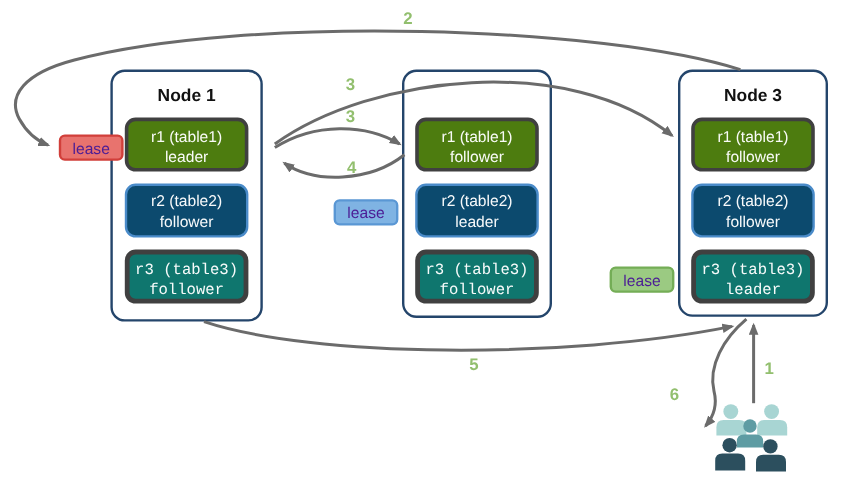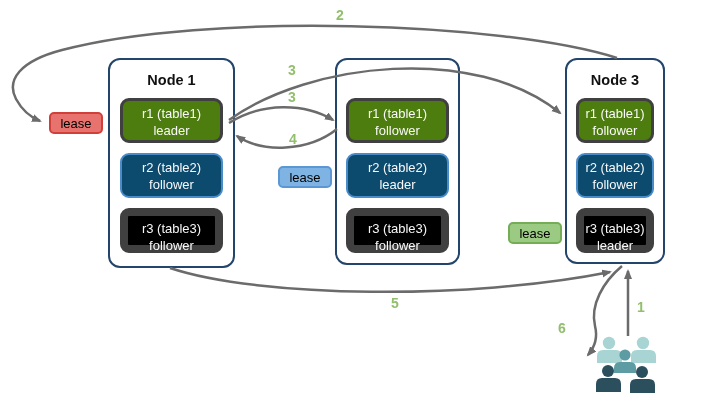--- a/index.html
+++ b/index.html
@@ -4,37 +4,37 @@
 <style>
   html,body{margin:0;padding:0;background:#fff;}
   #canvas{position:relative;width:704px;height:405px;background:#ffffff;overflow:hidden;
           font-family:"Liberation Sans", sans-serif;}
   .node{position:absolute;background:#fff;border:2px solid #24456b;border-radius:12px;box-sizing:border-box;}
   .node-title{text-align:center;font-weight:700;font-size:14.5px;color:#111;padding-top:12px;}
   .replica{position:absolute;border-radius:9px;box-sizing:border-box;text-align:center;
            color:rgba(255,255,255,.97);font-size:13px;line-height:17px;padding-top:4px;height:45px;}
   .replica.red{background:#4d7c0f;border:3px solid #404040;}
   .replica.blue{background:#0c4a6e;border:2px solid #4a8bc9;}
-  .replica.green{background:#000000;border:8px solid #404040;}
+  .replica.green{background:#0f766e;border:4px solid #404040;font-family:Liberation Mono, monospace;}
   .replica span{display:block;}
   .lease{position:absolute;width:54px;height:22px;border-radius:5px;box-sizing:border-box;
-         color:#000000;font-size:13px;text-align:center;line-height:19px;}
+         color:#4c1d95;font-size:13px;text-align:center;line-height:19px;}
   .lease.red{background:#e8736e;border:2px solid #d13f3a;}
   .lease.blue{background:#7fb3e3;border:2px solid #5a97d4;}
   .lease.green{background:#9bca82;border:2px solid #74ad56;}
   .step{position:absolute;width:16px;text-align:center;font-weight:700;font-size:14px;color:#92bf6e;}
   #arrows{position:absolute;left:0;top:0;pointer-events:none;}
   #users{position:absolute;left:594px;top:331px;}
 </style>
 </head>
 <body>
 
 <div id="canvas">
 
-  <div class="node" style="left:108px;top:58px;width:127px;height:210px">
+  <div class="node" style="left:92px;top:58px;width:127px;height:210px">
     <div class="node-title">Node 1</div>
     <div class="replica red" style="left:10px;right:10px;top:38px">
       <span>r1 (table1)</span>
       <span>leader</span>
     </div>
     <div class="replica blue" style="left:10px;right:10px;top:93px">
       <span>r2 (table2)</span>
       <span>follower</span>
     </div>
     <div class="replica green" style="left:10px;right:10px;top:148px">
@@ -51,21 +51,21 @@
     <div class="replica blue" style="left:9px;right:9px;top:93px">
       <span>r2 (table2)</span>
       <span>leader</span>
     </div>
     <div class="replica green" style="left:9px;right:9px;top:148px">
       <span>r3 (table3)</span>
       <span>follower</span>
     </div>
   </div>
 
-  <div class="node" style="left:565px;top:58px;width:100px;height:206px">
+  <div class="node" style="left:565px;top:58px;width:125px;height:206px">
     <div class="node-title">Node 3</div>
     <div class="replica red" style="left:9px;right:9px;top:38px">
       <span>r1 (table1)</span>
       <span>follower</span>
     </div>
     <div class="replica blue" style="left:9px;right:9px;top:93px">
       <span>r2 (table2)</span>
       <span>follower</span>
     </div>
     <div class="replica green" style="left:9px;right:9px;top:148px">

